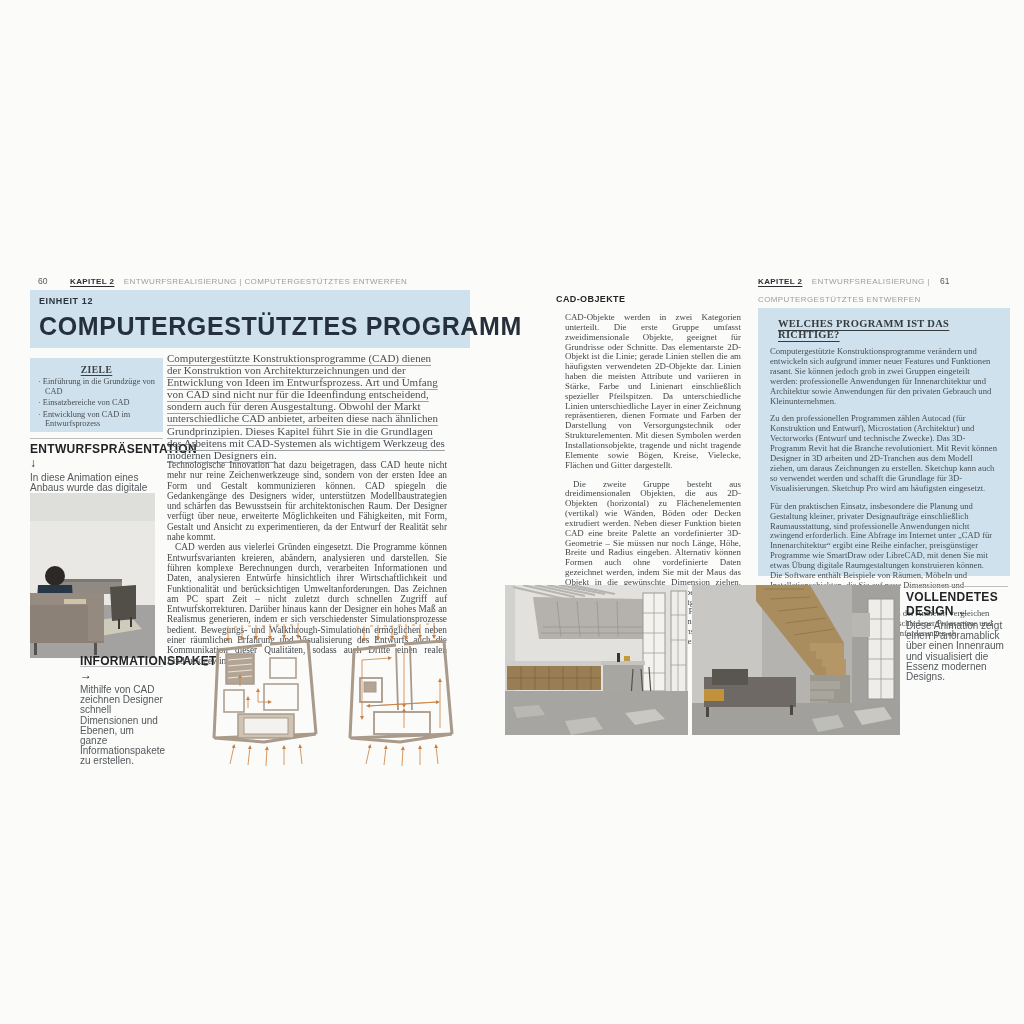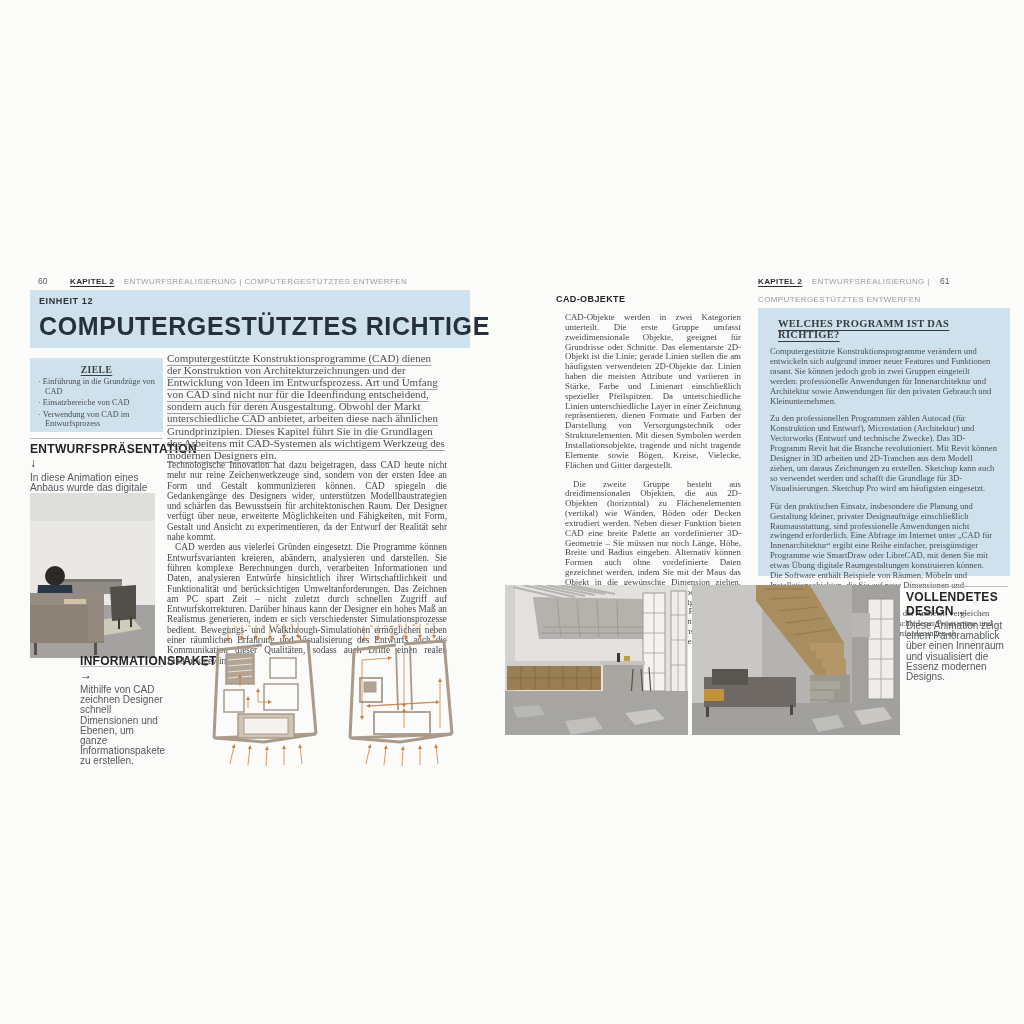--- a/index.html
+++ b/index.html
@@ -55,28 +55,28 @@
 <div class="abs" style="left:38px;top:270px;">
   <span class="pagenum">60</span>
 </div>
 <div class="abs" style="left:70px;top:270px;">
   <span class="chap">KAPITEL 2</span>
   <span class="runhead" style="margin-left:5px;">ENTWURFSREALISIERUNG | COMPUTERGESTÜTZTES ENTWERFEN</span>
 </div>
 
 <div class="abs band" style="left:30px;top:290px;width:440px;height:58px;padding:6px 9px;box-sizing:border-box;">
   <div class="unit-label">EINHEIT 12</div>
-  <div class="big-title" style="margin-top:6px;">COMPUTERGESTÜTZTES RICHTIGE</div>
+  <div class="big-title" style="margin-top:6px;">COMPUTERGESTÜTZTES PROGRAMM</div>
 </div>
 
 <div class="abs goalbox" style="left:30px;top:358px;width:133px;height:74px;">
   <div class="goal-head">ZIELE</div>
   <div class="goal-item">Einführung in die Grundzüge von CAD</div>
   <div class="goal-item">Einsatzbereiche von CAD</div>
-  <div class="goal-item">Verwendung von CAD im Entwurfsprozess</div>
+  <div class="goal-item">Entwicklung von CAD im Entwurfsprozess</div>
 </div>
 
 <div class="abs rule" style="left:30px;top:438px;width:133px;"></div>
 <div class="abs" style="left:30px;top:442px;width:133px;">
   <div class="cap-head">
     <span>ENTWURFSPRÄSENTATION</span>
     <span>↓</span>
   </div>
   <div class="cap-text">In diese Animation eines Anbaus wurde das digitale Bild des Gartens integriert, auf den der Blick durch die Schiebetüren fällt.</div>
 </div>

